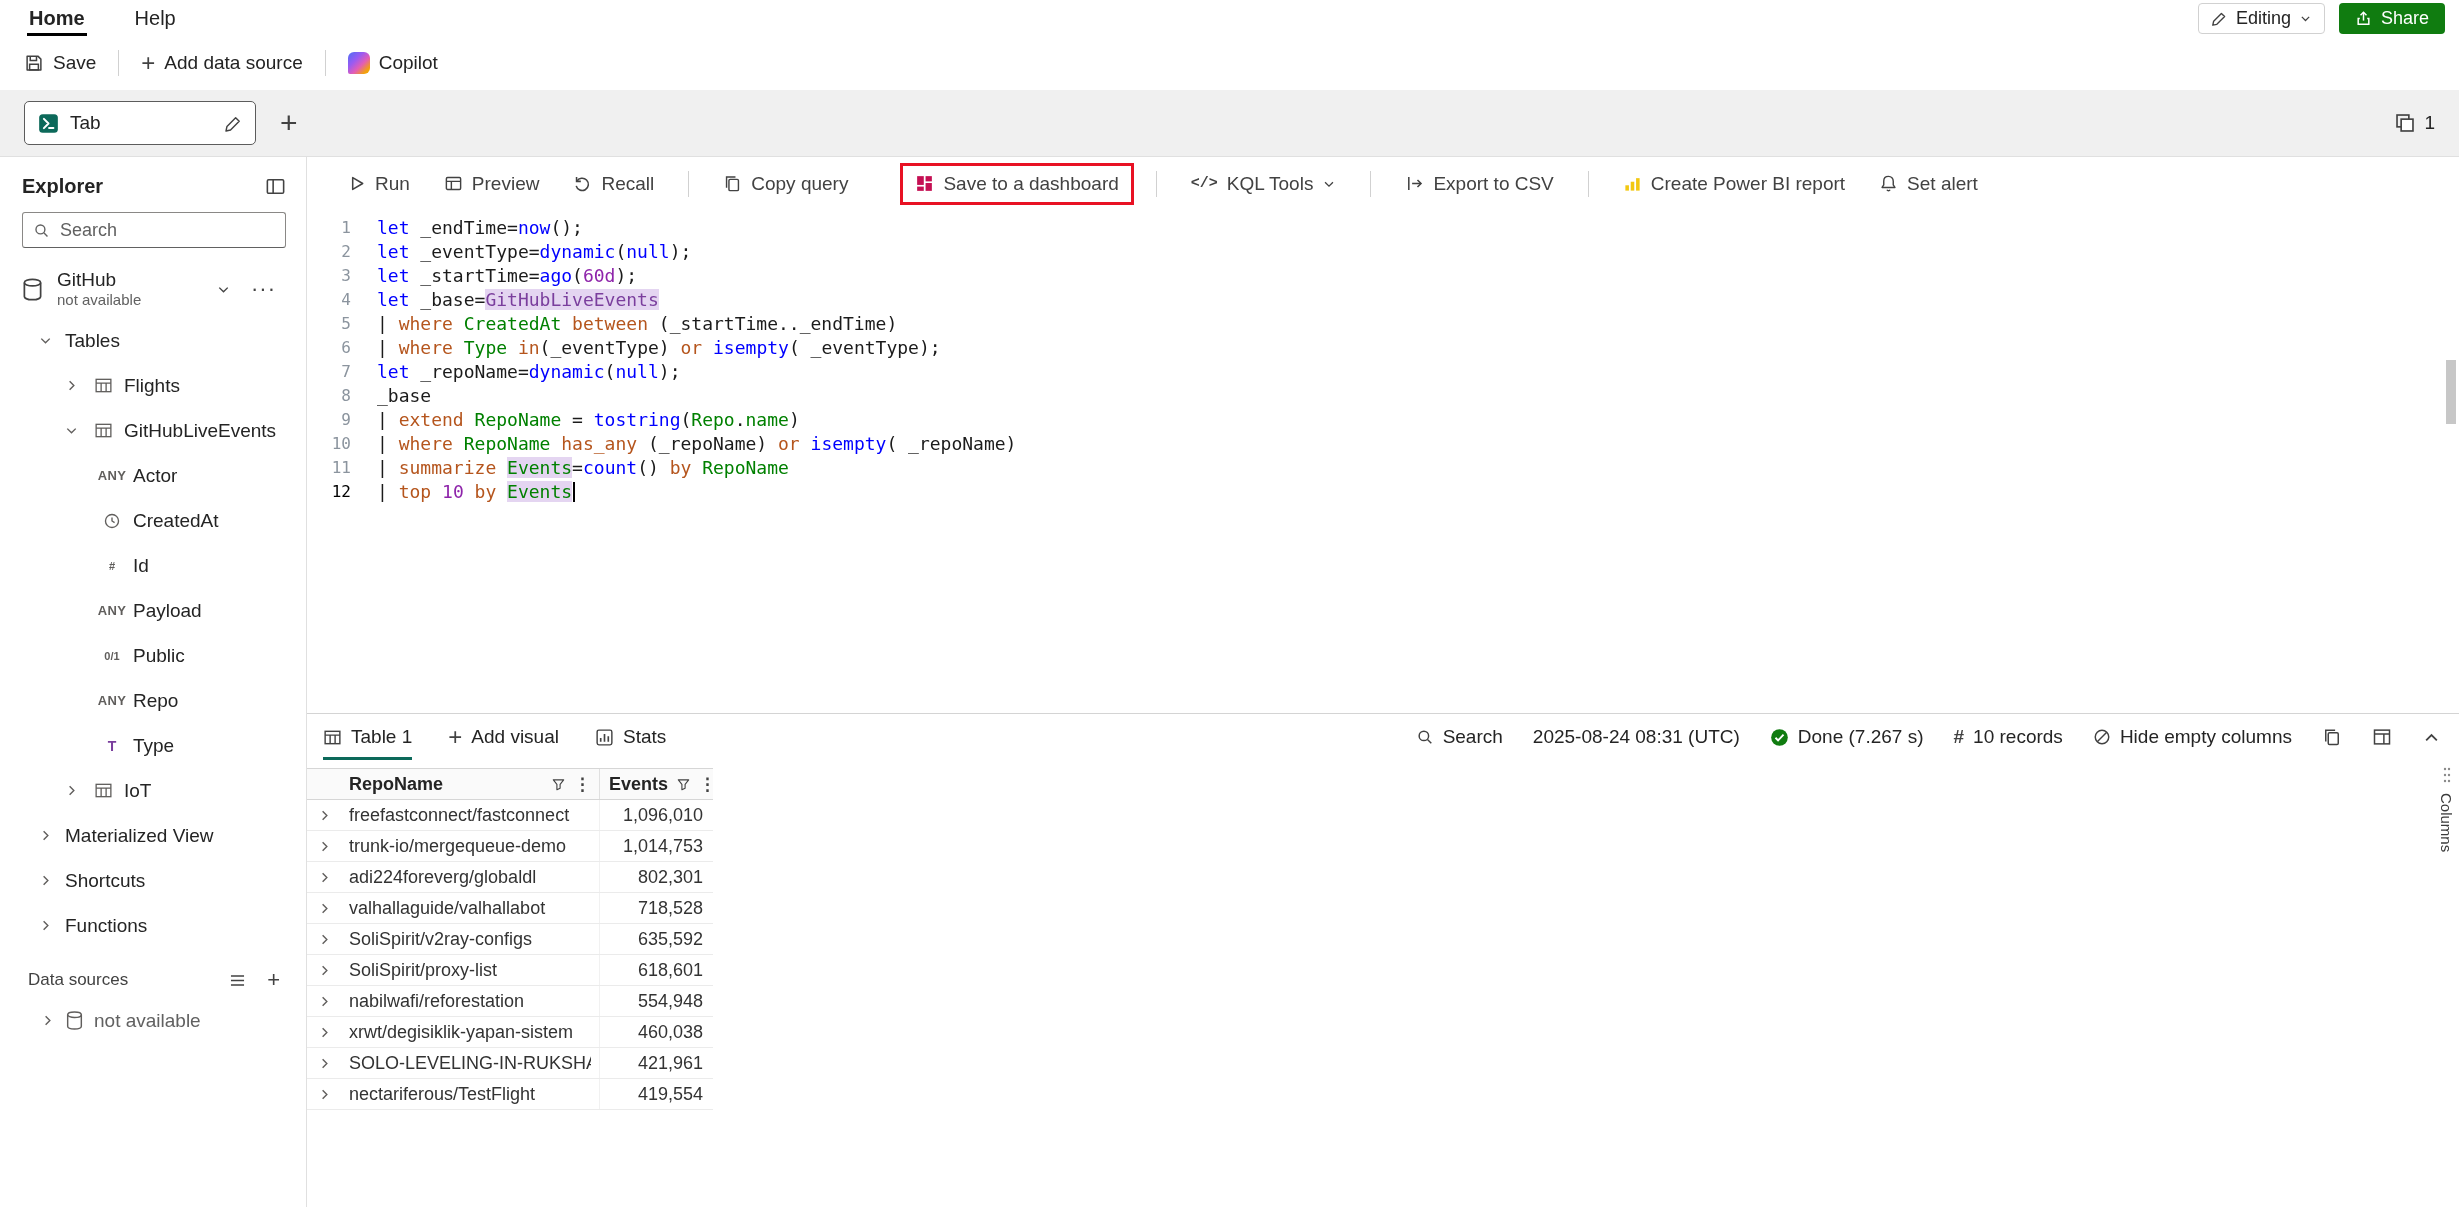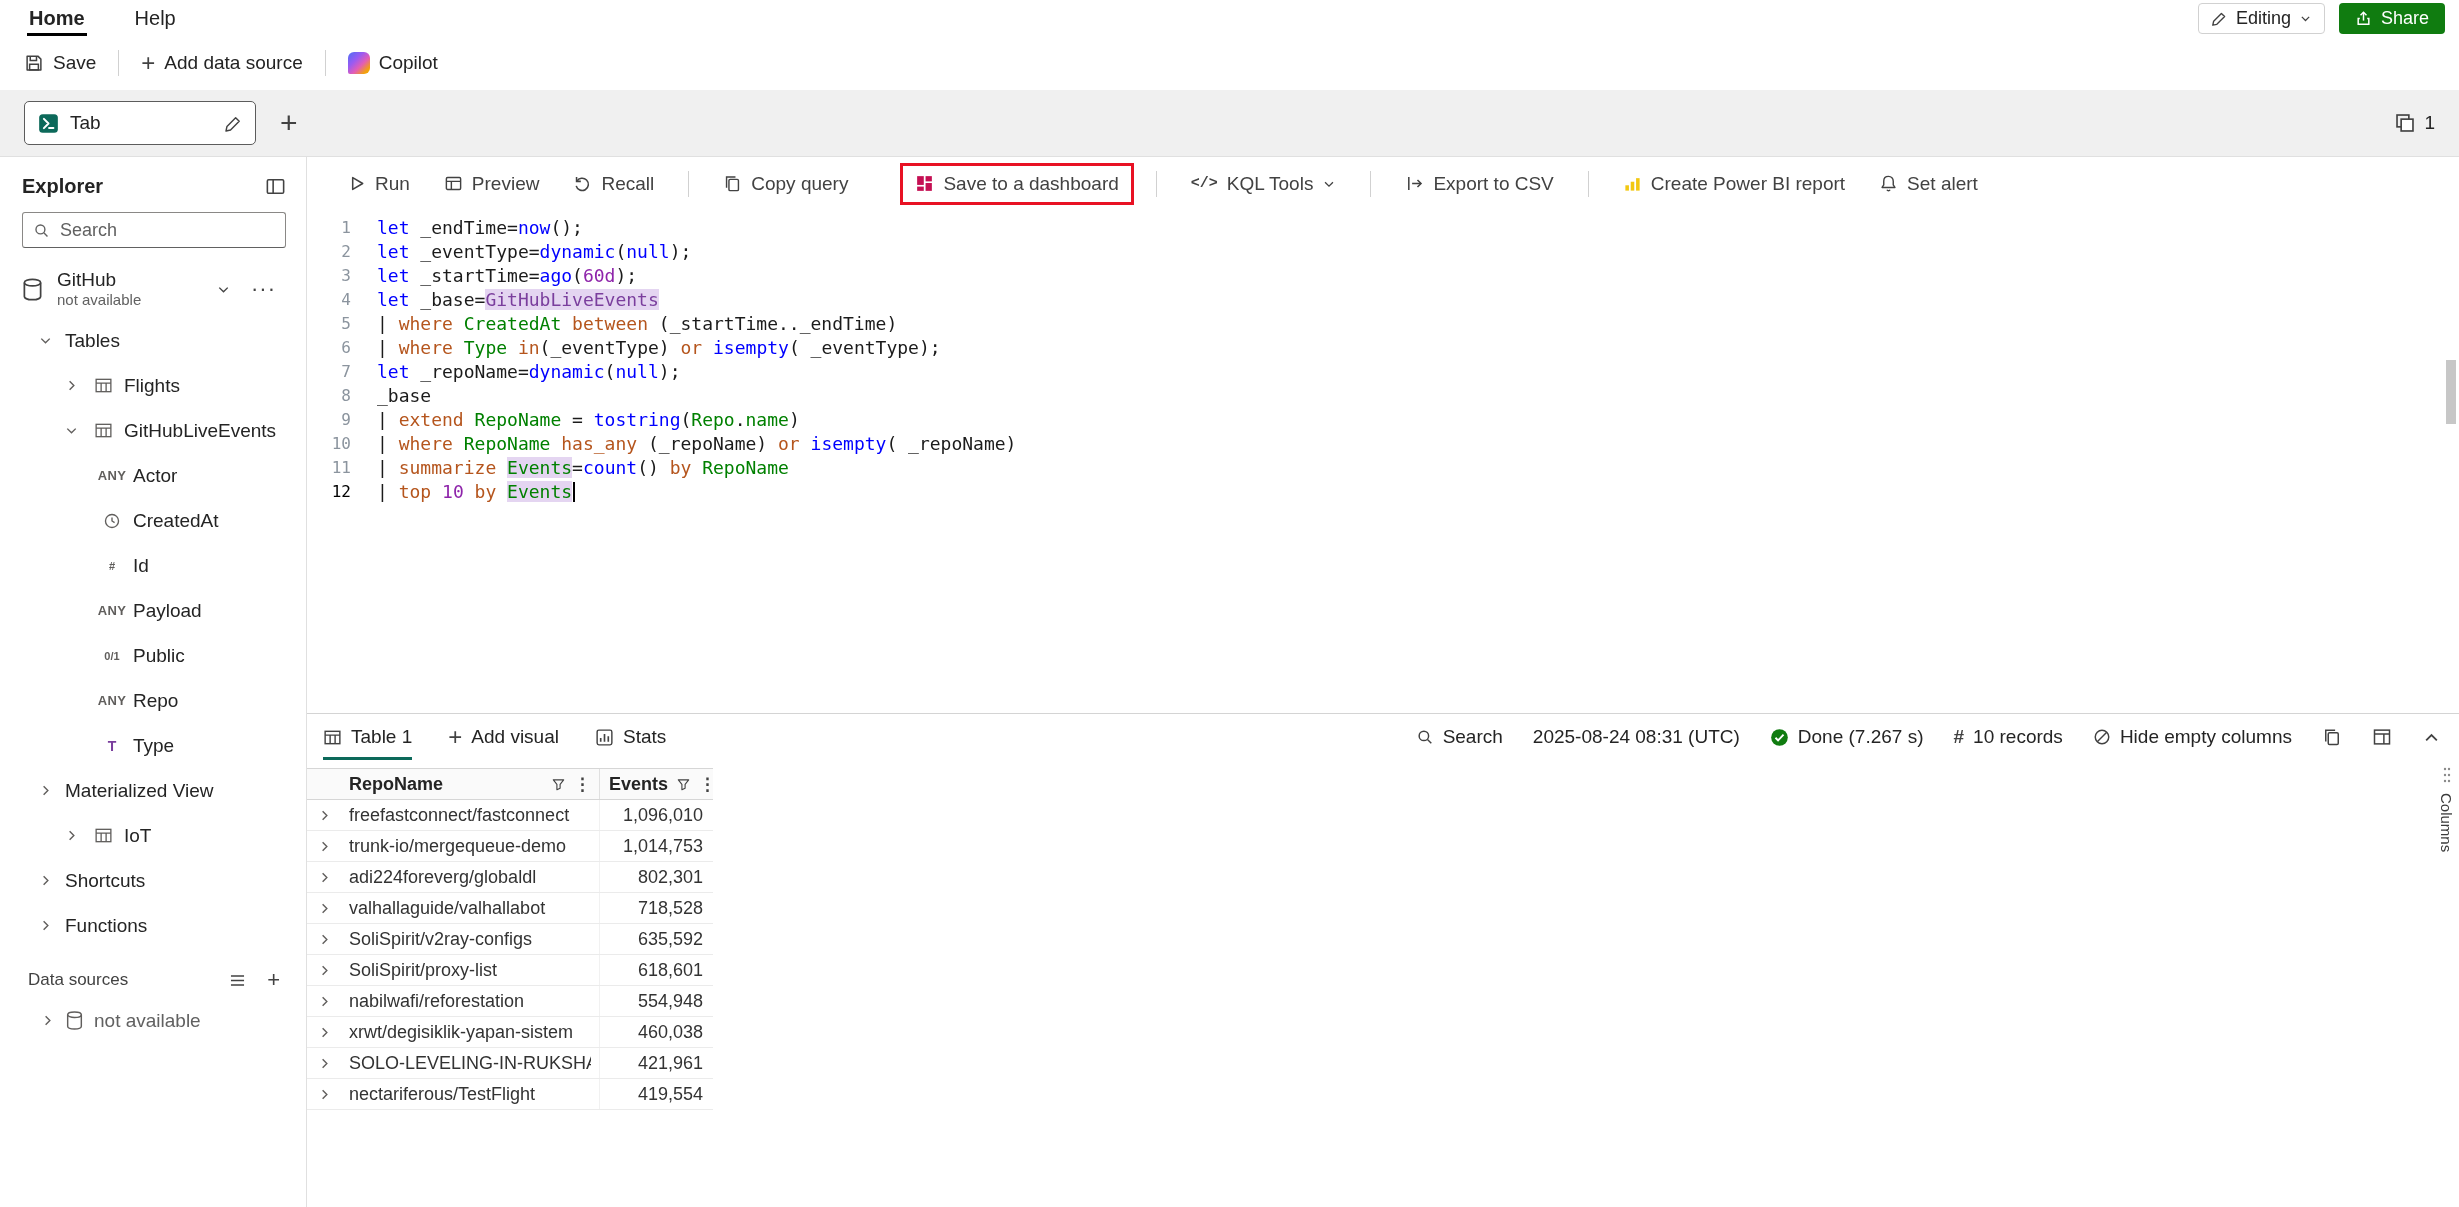--- a/index.html
+++ b/index.html
@@ -289,41 +289,41 @@
               <span class="typ any">ANY</span>
             </span>
             <span>Repo</span>
           </div>
           <div class="tree-row" style="padding-left: 100px;">
             <span class="ticon">
               <span class="typ t">T</span>
             </span>
             <span>Type</span>
           </div>
+          <div class="tree-row" style="padding-left: 64px;">
+            <span class="tchev">
+              <svg width="15" height="15" viewBox="0 0 16 16">
+                <path d="M6 3.5l4.5 4.5L6 12.5" fill="none" stroke="#605e5c" stroke-width="1.5"></path>
+              </svg>
+            </span>
+            <span class="ticon">
+              <svg width="19" height="19" viewBox="0 0 16 16">
+                <rect x="1.8" y="2.8" width="12.4" height="10.4" fill="none" stroke="#605e5c" stroke-width="1.1"></rect>
+                <path d="M1.8 6h12.4M6 6v7.2M10.2 6v7.2" stroke="#605e5c" stroke-width="1.1"></path>
+              </svg>
+            </span>
+            <span>IoT</span>
+          </div>
           <div class="tree-row" style="padding-left: 38px;">
             <span class="tchev">
               <svg width="15" height="15" viewBox="0 0 16 16">
                 <path d="M6 3.5l4.5 4.5L6 12.5" fill="none" stroke="#605e5c" stroke-width="1.5"></path>
               </svg>
             </span>
             <span>Materialized View</span>
-          </div>
-          <div class="tree-row" style="padding-left: 64px;">
-            <span class="tchev">
-              <svg width="15" height="15" viewBox="0 0 16 16">
-                <path d="M6 3.5l4.5 4.5L6 12.5" fill="none" stroke="#605e5c" stroke-width="1.5"></path>
-              </svg>
-            </span>
-            <span class="ticon">
-              <svg width="19" height="19" viewBox="0 0 16 16">
-                <rect x="1.8" y="2.8" width="12.4" height="10.4" fill="none" stroke="#605e5c" stroke-width="1.1"></rect>
-                <path d="M1.8 6h12.4M6 6v7.2M10.2 6v7.2" stroke="#605e5c" stroke-width="1.1"></path>
-              </svg>
-            </span>
-            <span>IoT</span>
           </div>
           <div class="tree-row" style="padding-left: 38px;">
             <span class="tchev">
               <svg width="15" height="15" viewBox="0 0 16 16">
                 <path d="M6 3.5l4.5 4.5L6 12.5" fill="none" stroke="#605e5c" stroke-width="1.5"></path>
               </svg>
             </span>
             <span>Shortcuts</span>
           </div>
           <div class="tree-row" style="padding-left: 38px;">

